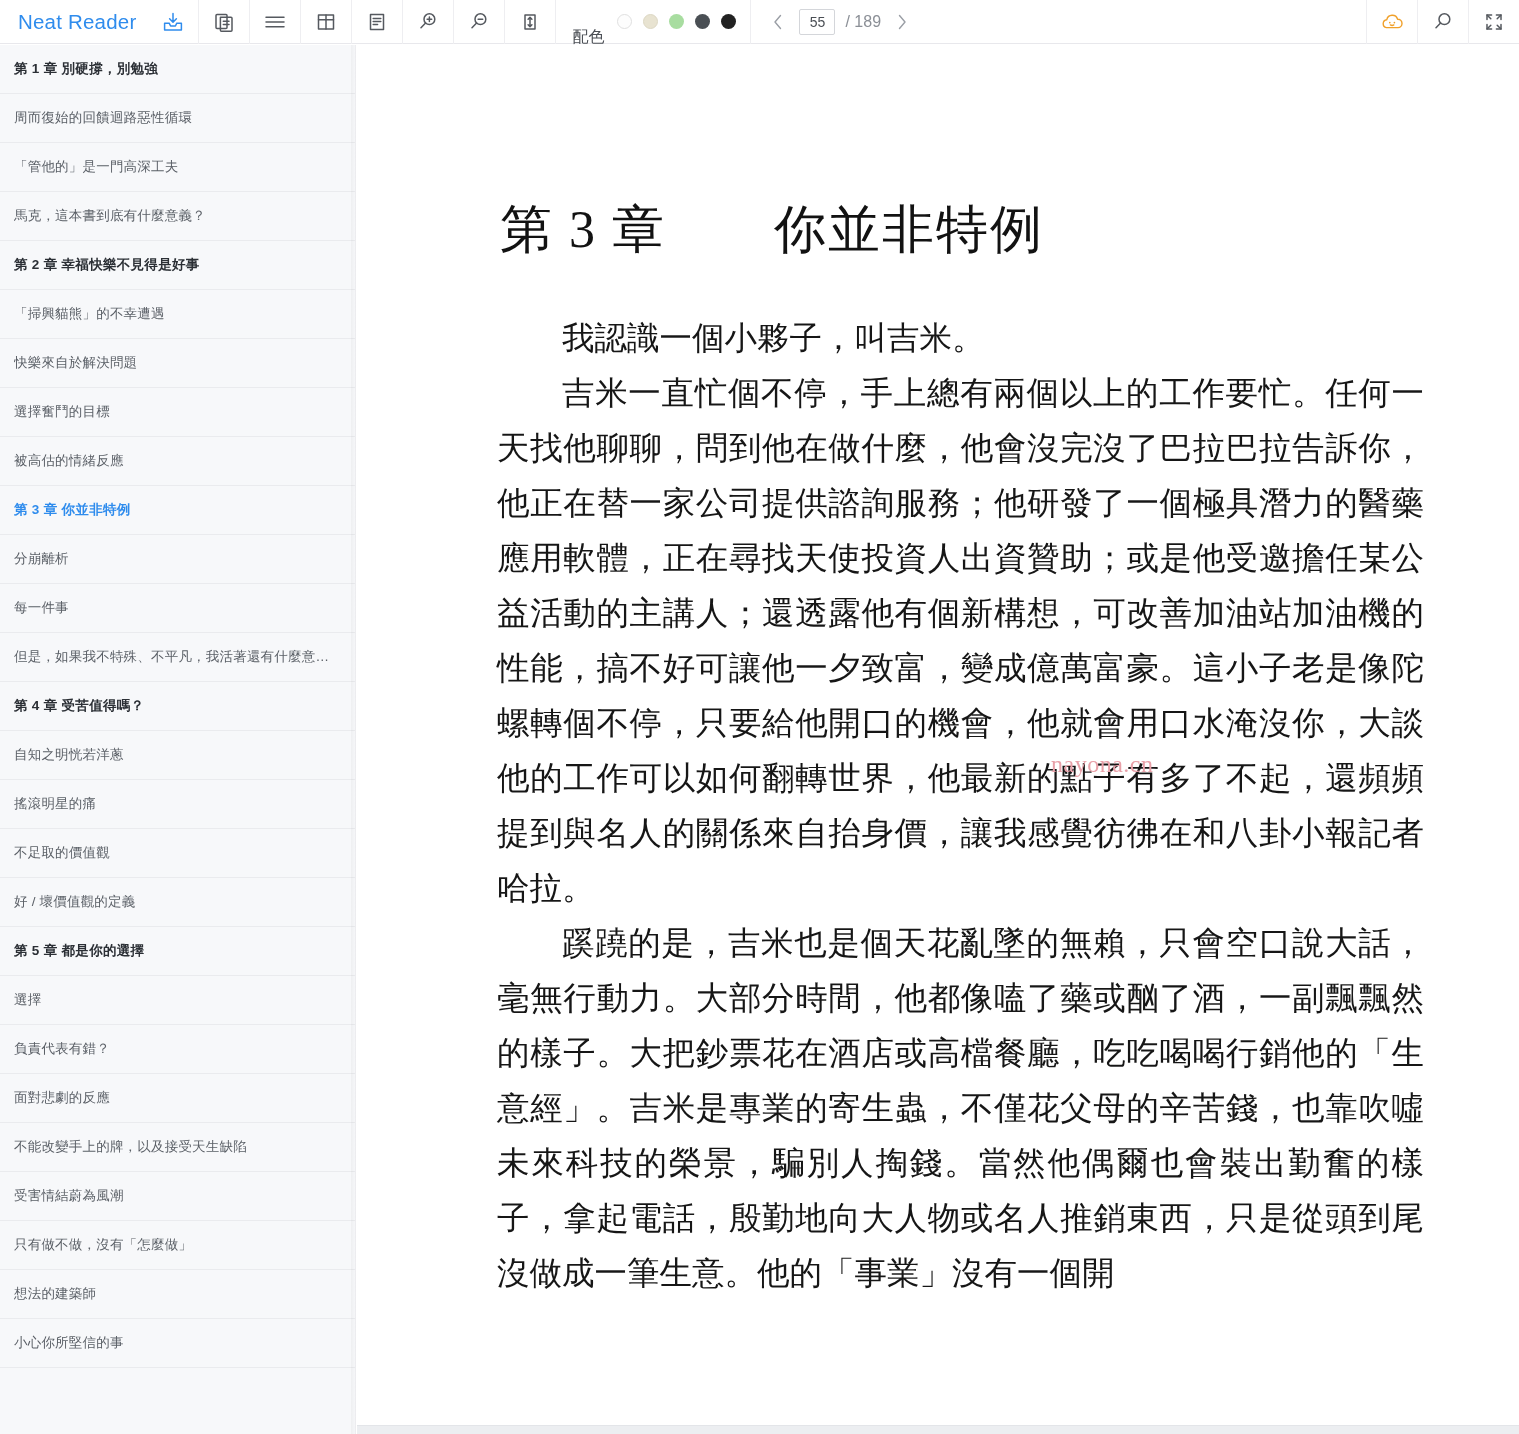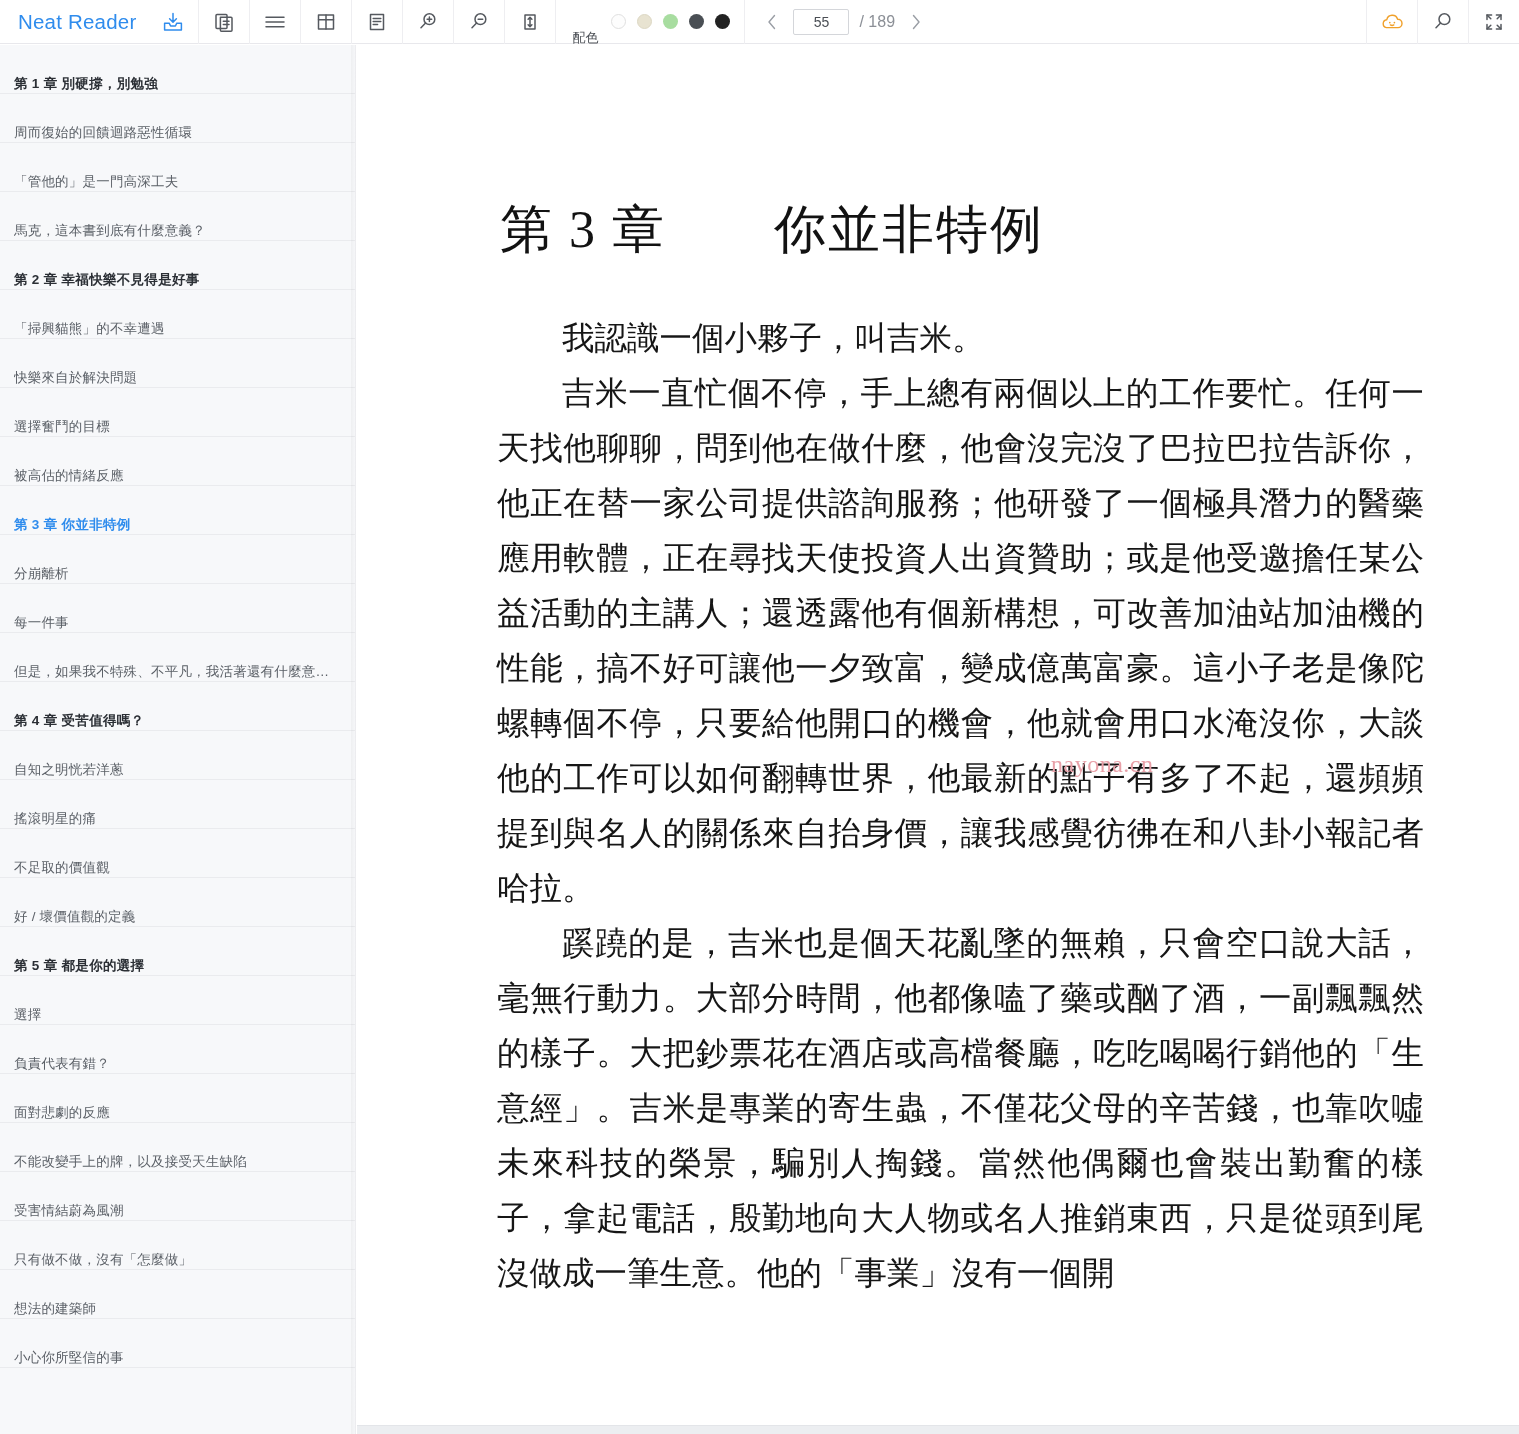--- a/index.html
+++ b/index.html
@@ -37,34 +37,34 @@
   .tb-btn svg { display: block; }
   .ico-stroke { fill: none; stroke: #55595f; stroke-width: 1.5; stroke-linecap: round; stroke-linejoin: round; }
   .ico-blue { fill: none; stroke: #2f8ced; stroke-width: 1.5; stroke-linecap: round; stroke-linejoin: round; }
   .ico-orange { fill: none; stroke: #f0a02a; stroke-width: 1.4; stroke-linecap: round; stroke-linejoin: round; }
 
   
   #scheme-group {
     display: flex; align-items: center; height: 44px;
     padding: 0 14px 0 16px; gap: 11px;
   }
-  #scheme-label { font-size: 13px; color: #4b4f55; white-space: nowrap; margin-right: 2px; margin-top: 32px; }
+  #scheme-label { font-size: 16px; color: #4b4f55; white-space: nowrap; margin-right: 2px; margin-top: 32px; }
   .swatch { width: 15px; height: 15px; border-radius: 50%; cursor: pointer; flex: none; }
 
   
   #pager {
     display: flex; align-items: center; height: 44px;
     padding: 0 16px; gap: 10px;
   }
   .chev {
     width: 22px; height: 26px; display: flex; align-items: center;
     justify-content: center; cursor: pointer;
   }
   #page-input {
-    width: 56px; height: 26px;
+    width: 36px; height: 26px;
     border: 1px solid #d4d6da; border-radius: 2px;
     background: #fff; text-align: center;
     font-size: 14px; color: #4a4e54;
     font-family: "Liberation Sans", sans-serif;
     outline: none;
   }
   #page-total { font-size: 16px; color: #8b8f96; white-space: nowrap; }
 
   #tb-spacer { flex: 1 1 auto; height: 44px; }
 
@@ -73,21 +73,21 @@
     position: absolute; left: 0; top: 45px;
     width: 356px; height: 1389px;
     background: #f7f8fa;
     border-right: 1px solid #ededf0;
     overflow: hidden;
   }
   #toc { width: 356px; }
   .toc-item {
     position: relative;
     padding: 0 22px 0 14px;
-    display: flex; align-items: flex-end;
+    display: flex; align-items: center;
     border-bottom: 1px solid #eaebee;
     cursor: pointer;
     overflow: hidden;
   }
   .toc-item .txt {
     white-space: nowrap; overflow: hidden; text-overflow: ellipsis;
     width: 100%;
   }
   .toc-chapter { height: 49px; }
   .toc-chapter .txt {

